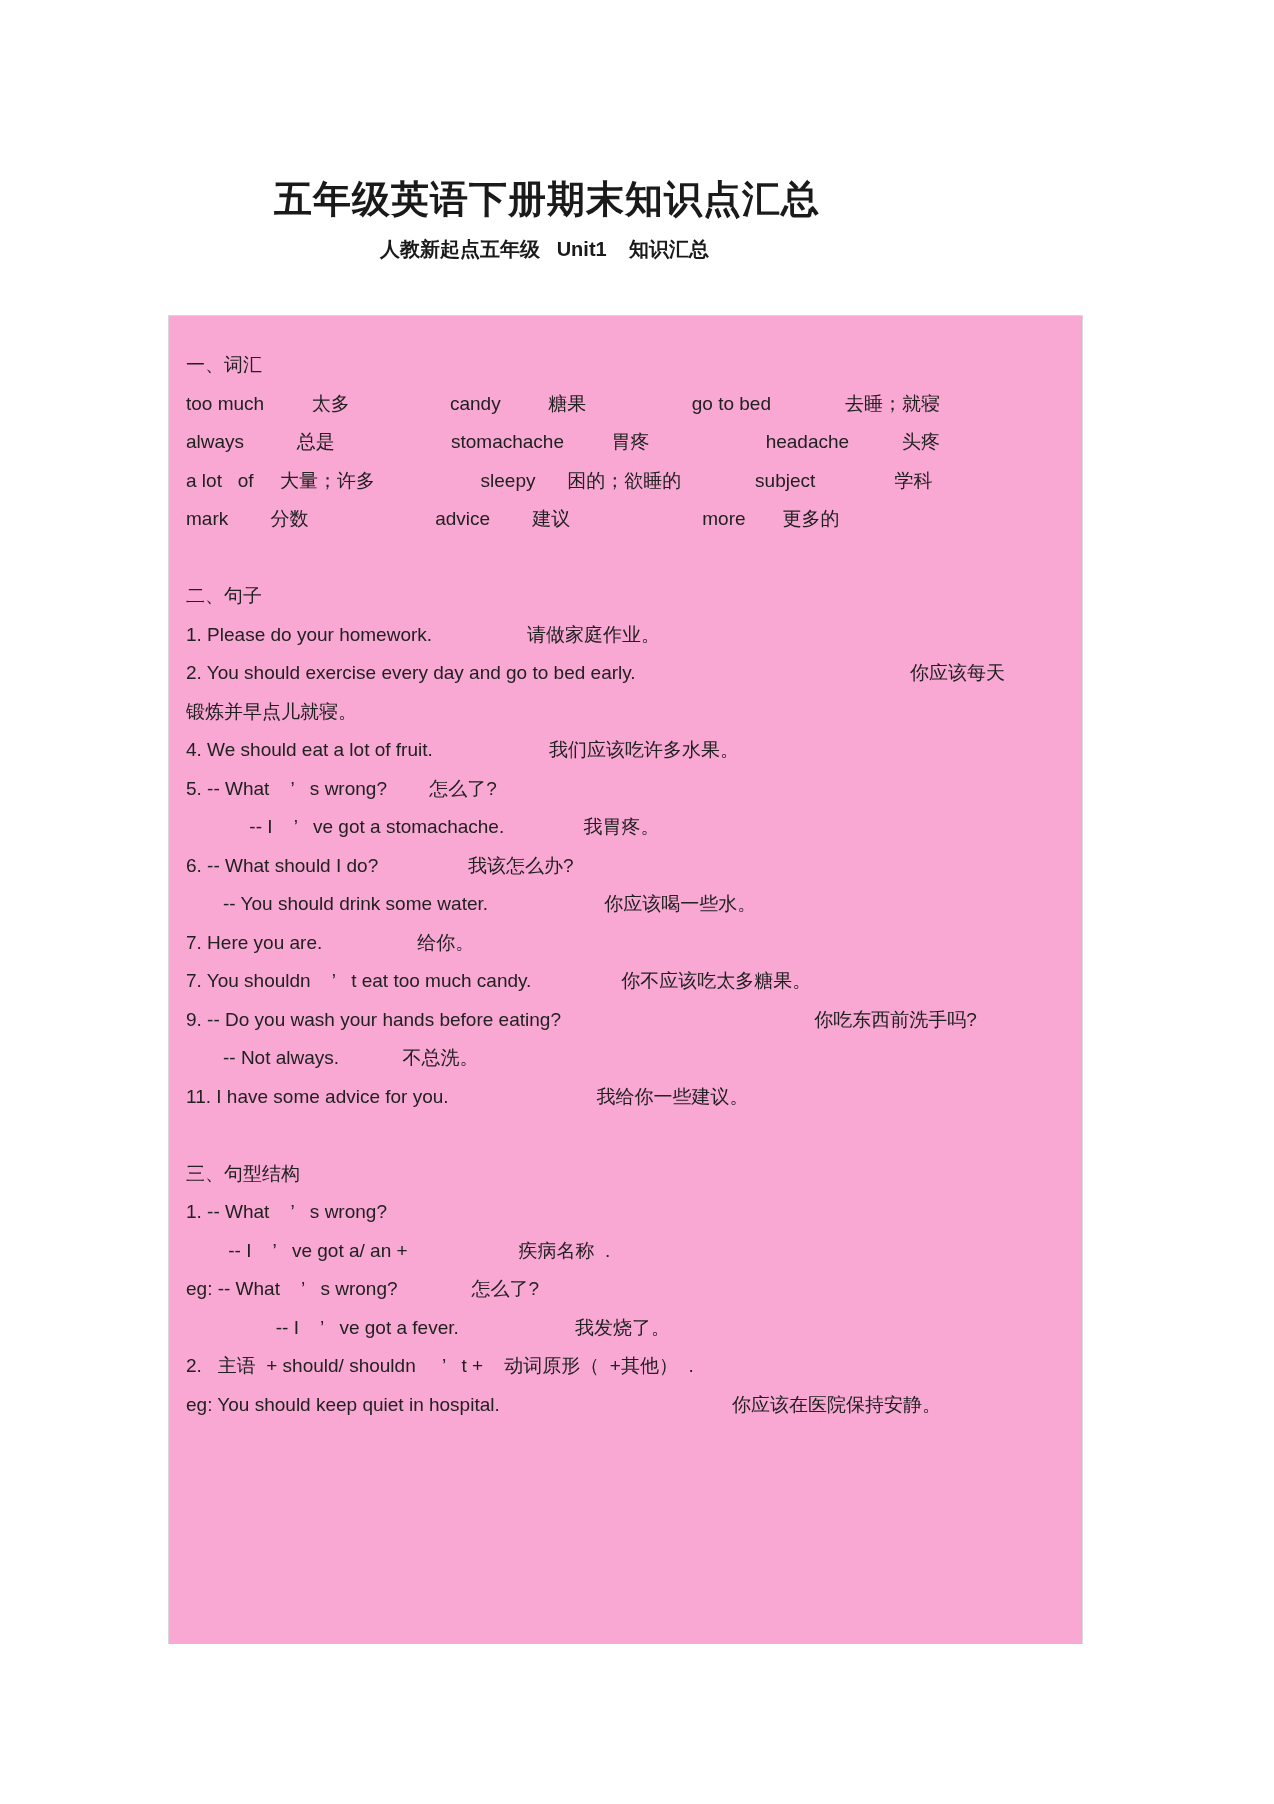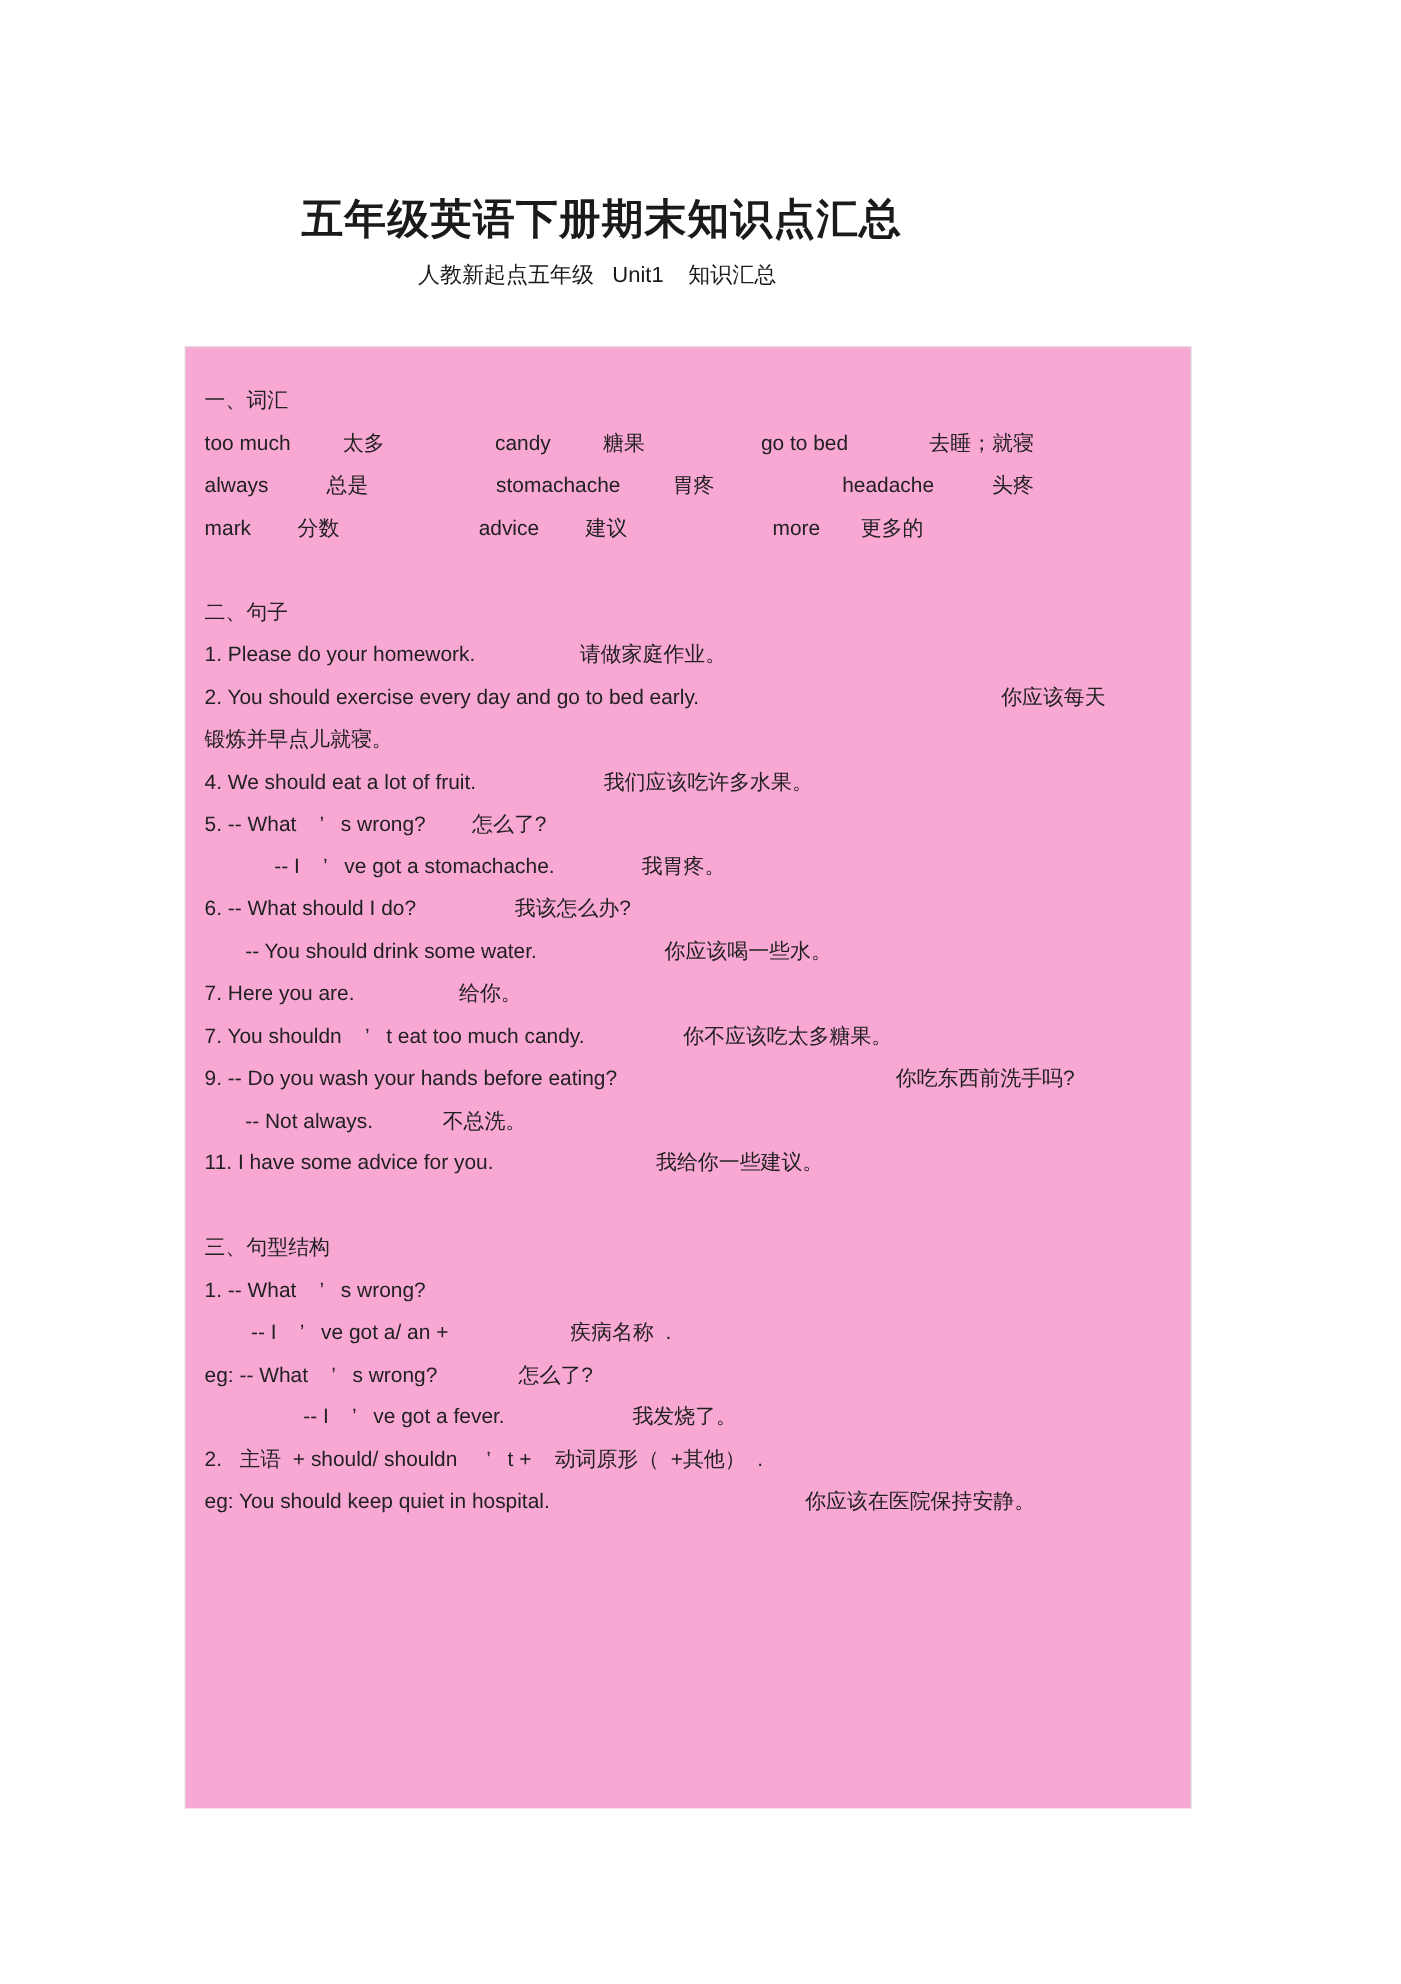--- a/index.html
+++ b/index.html
@@ -24,21 +24,21 @@
     letter-spacing: 1px;
     color: #1a1a1a;
     white-space: pre;
     margin: 16px;
   }
   .doc-subtitle {
     position: absolute;
     left: 380px;
     top: 236px;
     font-size: 20px;
-    font-weight: 400;
+    font-weight: 700;
     color: #1a1a1a;
     white-space: pre;
   }
   .content-box {
     position: absolute;
     left: 168px;
     top: 315px;
     width: 915px;
     height: 1329px;
     box-sizing: border-box;
@@ -66,20 +66,21 @@
 
   <h1 class="doc-title">五年级英语下册期末知识点汇总</h1>
 
   <div class="doc-subtitle">人教新起点五年级   Unit1    知识汇总</div>
 
   <div class="content-box">
 
     <div class="line">一、词汇</div>
     <div class="line">too much         太多                   candy         糖果                    go to bed              去睡；就寝</div>
     <div class="line">always          总是                      stomachache         胃疼                      headache          头疼</div>
+    <div class="line">a lot   of     大量；许多                    sleepy      困的；欲睡的              subject               学科</div>
     <div class="line">mark        分数                        advice        建议                         more       更多的</div>
 
     <div class="line spacer"></div>
 
     <div class="line">二、句子</div>
     <div class="line">1. Please do your homework.                  请做家庭作业。</div>
     <div class="line">2. You should exercise every day and go to bed early.                                                    你应该每天</div>
     <div class="line">锻炼并早点儿就寝。</div>
     <div class="line">4. We should eat a lot of fruit.                      我们应该吃许多水果。</div>
     <div class="line">5. -- What    ’   s wrong?        怎么了?</div>

